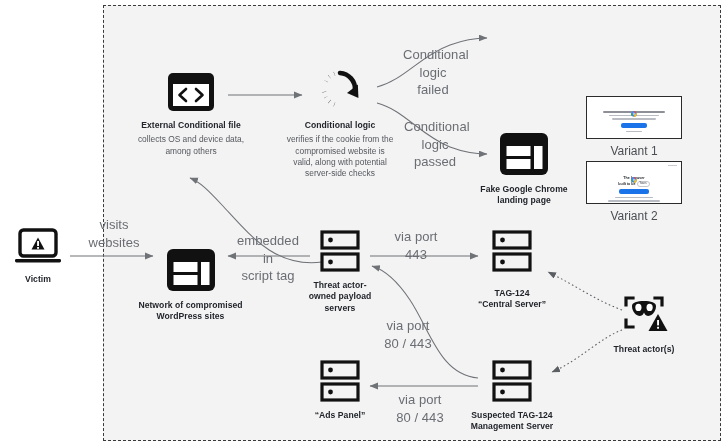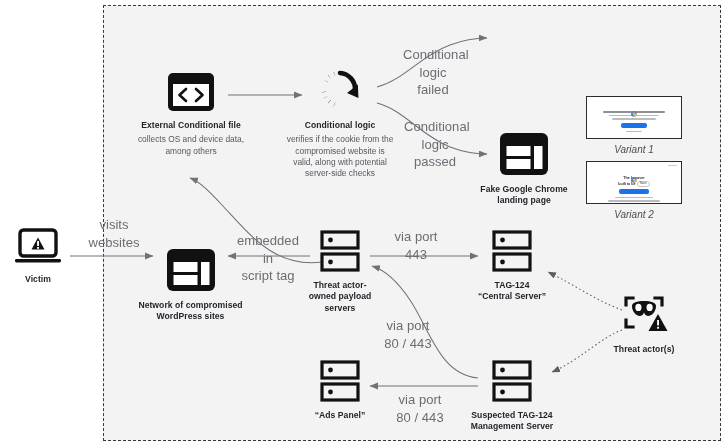--- a/index.html
+++ b/index.html
@@ -87,22 +87,21 @@
     width: 96px;
     height: 43px;
     background: #ffffff;
     border: 1.2px solid #2b2b2b;
     box-sizing: border-box;
     overflow: hidden;
     position: relative;
   }
   .variant .vcap {
     margin-top: 5px;
-    font-size: 10px;
-    font-style: italic;
+    font-size: 12px;
     color: #4b4e53;
   }
   
   .m-logo {
     width: 6px; height: 6px;
     margin: 0 auto;
     position: relative;
   }
   .m-line {
     height: 1.6px;
@@ -279,21 +278,21 @@
         <circle cx="11.5" cy="12" r="2.4" fill="#111"></circle>
         <rect x="3" y="26" width="36" height="16" fill="none" stroke="#111" stroke-width="3.2"></rect>
         <circle cx="11.5" cy="34" r="2.4" fill="#111"></circle>
       </svg>
     </span>
     <div class="cap">Threat actor-
 owned payload
 servers</div>
   </div>
 
-  <div class="node" style="left:466px; top:228px; width:92px;">
+  <div class="node" style="left:466px; top:228px; width:92px;gap:8px;">
     <span class="ico">
       <svg width="42" height="46" viewBox="0 0 42 46">
         <rect x="3" y="4" width="36" height="16" fill="none" stroke="#111" stroke-width="3.2"></rect>
         <circle cx="11.5" cy="12" r="2.4" fill="#111"></circle>
         <rect x="3" y="26" width="36" height="16" fill="none" stroke="#111" stroke-width="3.2"></rect>
         <circle cx="11.5" cy="34" r="2.4" fill="#111"></circle>
       </svg>
     </span>
     <div class="cap">TAG-124
 “Central Server”</div>

